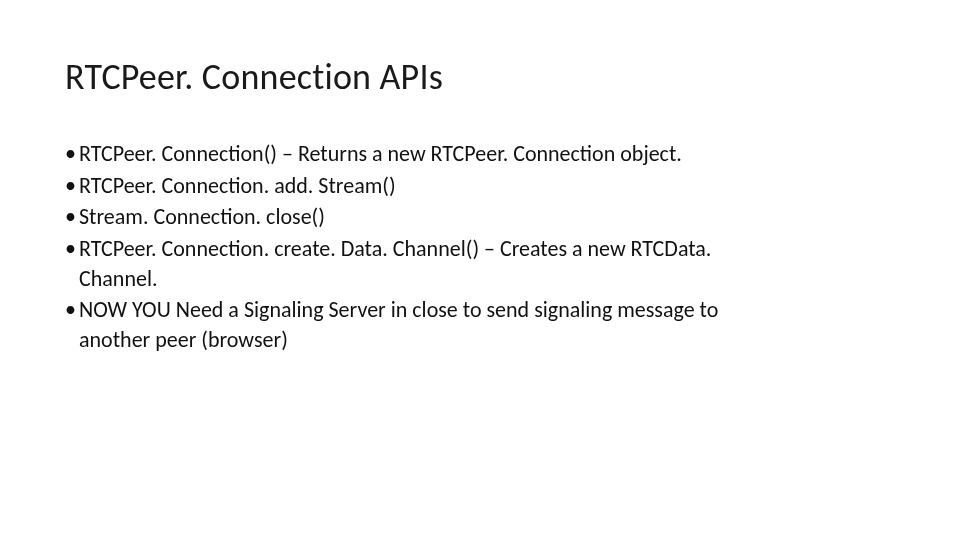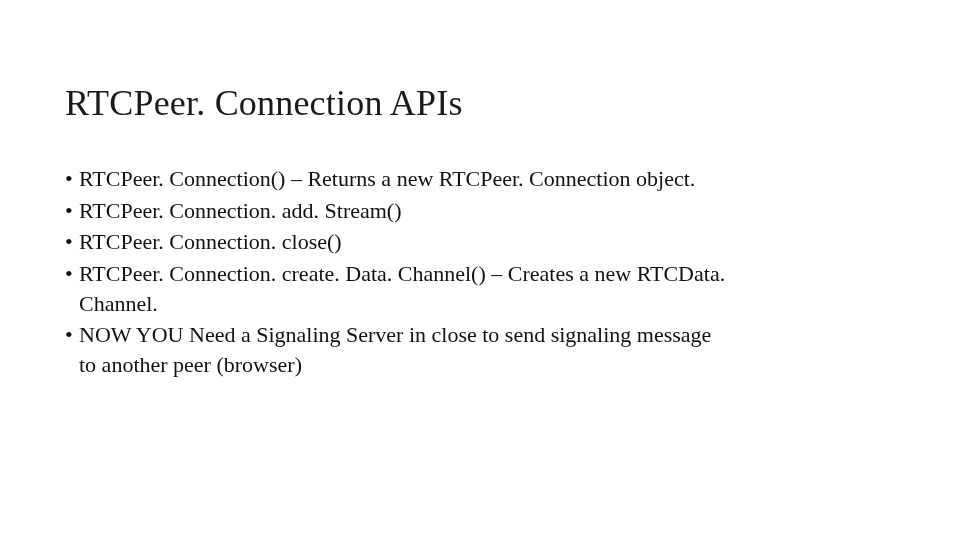--- a/index.html
+++ b/index.html
@@ -9,22 +9,21 @@
     height: 540px;
     background: #ffffff;
     font-family: Calibri, "Segoe UI", Arial, sans-serif;
     color: #000000;
   }
   .slide {
     position: relative;
     width: 792px;
     height: 540px;
     box-sizing: border-box;
-    padding: 82px 65px 0 65px;
-    font-family: Liberation Serif, serif;
+    padding: 55px 65px 0 65px;
   }
   .title {
     font-size: 36px;
     font-weight: 400;
     color: #1a1a1a;
     margin: 0 0 40px 0;
     letter-spacing: 0.2px;
   }
   .bullets {
     font-size: 22px;
@@ -60,21 +59,21 @@
       <span class="text">RTCPeer. Connection() – Returns a new RTCPeer. Connection object.</span>
     </div>
 
     <div class="bullet">
       <span class="dot">•</span>
       <span class="text">RTCPeer. Connection. add. Stream()</span>
     </div>
 
     <div class="bullet">
       <span class="dot">•</span>
-      <span class="text">RTCPeer. Connection. close()</span>
+      <span class="text">Stream. Connection. close()</span>
     </div>
 
     <div class="bullet">
       <span class="dot">•</span>
       <span class="text">RTCPeer. Connection. create. Data. Channel() – Creates a new RTCData. Channel.</span>
     </div>
 
     <div class="bullet">
       <span class="dot">•</span>
       <span class="text">NOW YOU Need a Signaling Server in close to send signaling message to another peer (browser)</span>

